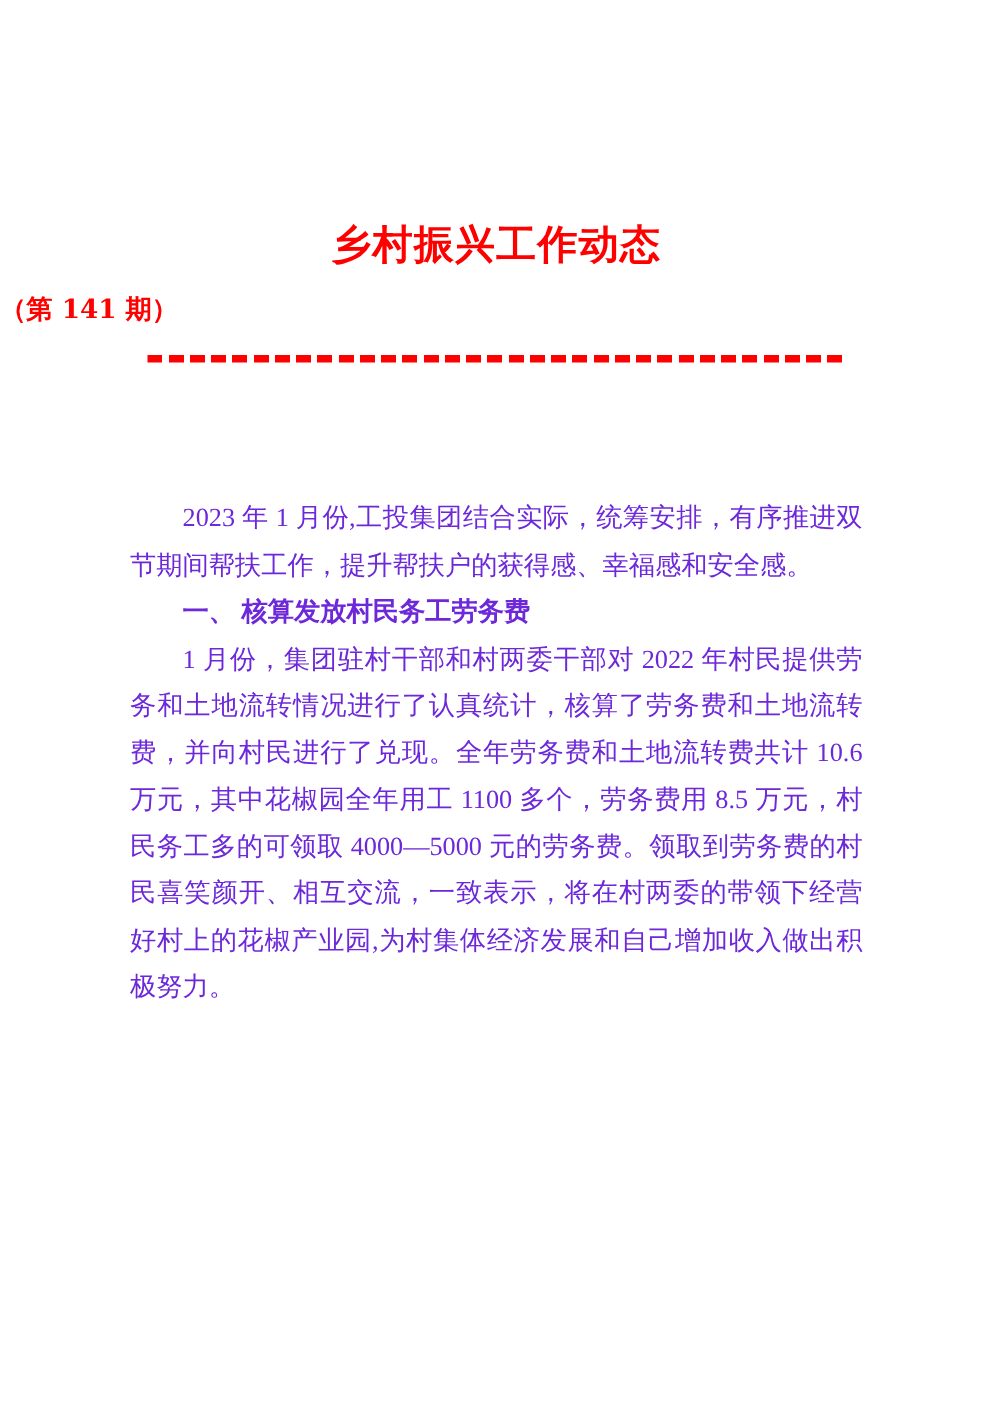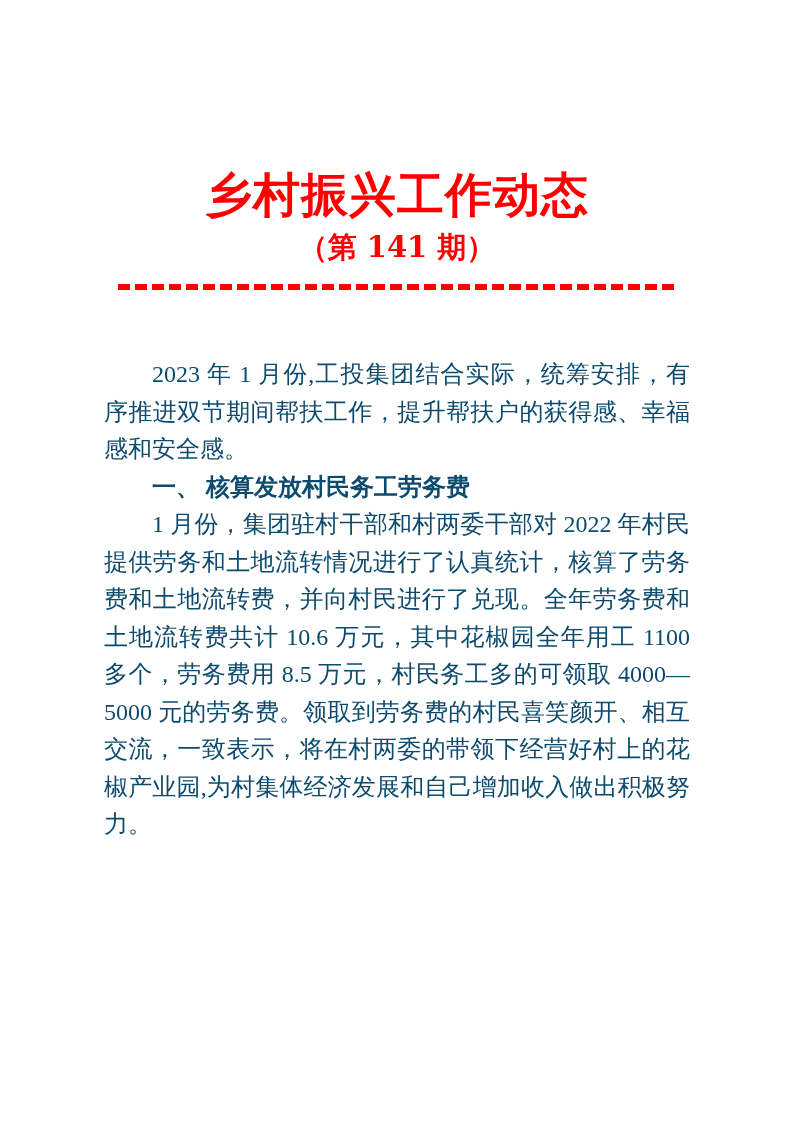--- a/index.html
+++ b/index.html
@@ -13,50 +13,49 @@
     position: relative;
     width: 794px; height: 1123px;
     background: #ffffff;
     box-sizing: border-box;
   }
   .masthead-title {
     margin: 0;
     padding-top: 166px;
     text-align: center;
     color: #ff0000;
-    font-size: 47px;
+    font-size: 32px;
     line-height: 58px;
     font-weight: bold;
     font-family: "DejaVu Serif", "Liberation Serif", serif;
     letter-spacing: 1px;
   }
   .issue-number {
     margin-top: 4px;
-    text-align: center;
     color: #ff0000;
-    font-size: 29px;
+    font-size: 21px;
     line-height: 38px;
     font-weight: bold;
     font-family: "DejaVu Serif", "Liberation Serif", serif;
   }
   .dashed-divider {
     width: 558px;
     height: 6px;
     margin: 18px auto 0 auto;
     background: repeating-linear-gradient(
       90deg,
       #ff0000 0px, #ff0000 12px,
       transparent 12px, transparent 17px
     );
   }
   .doc-body {
     width: 586px;
-    margin: 66px auto 0 auto;
-    color: #0c4a6e;
-    font-size: 24px;
+    margin: 106px auto 0 auto;
+    color: #6d28d9;
+    font-size: 21px;
     line-height: 37.5px;
     text-align: justify;
     text-justify: inter-ideograph;
   }
   .doc-body p {
     margin: 0;
     padding: 0;
     text-indent: 2em;
   }
   .doc-body p.heading {

